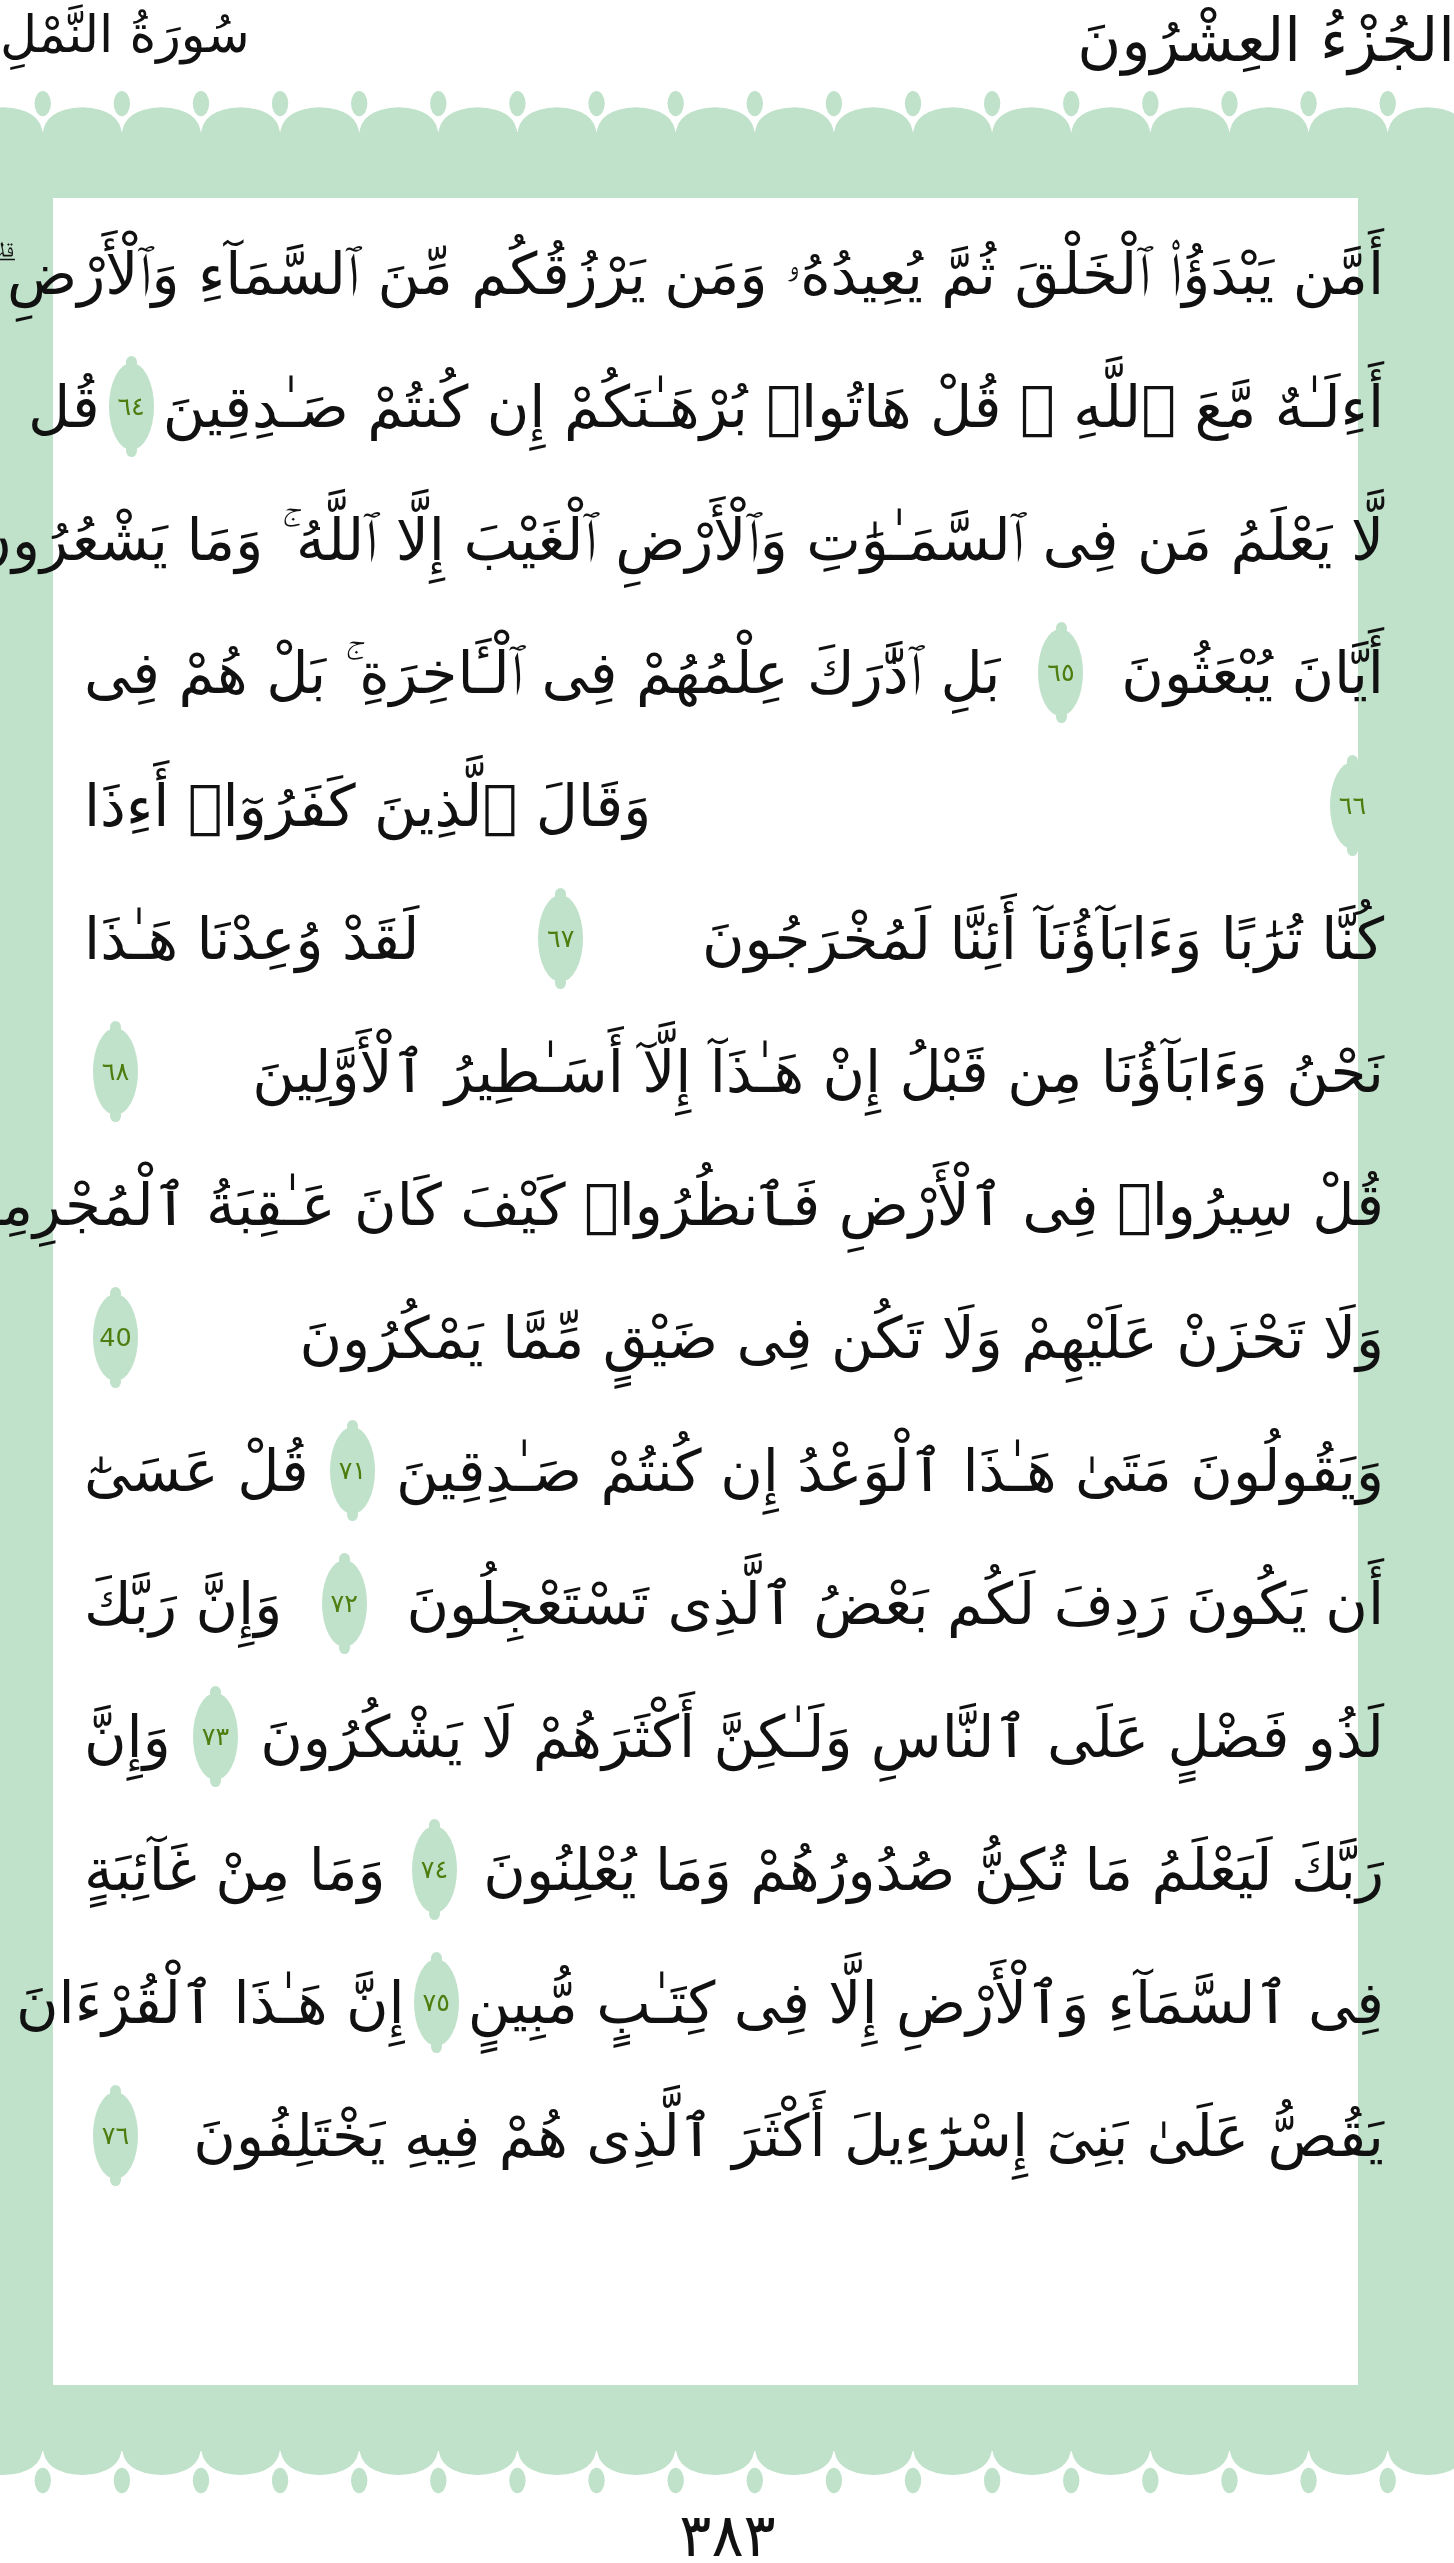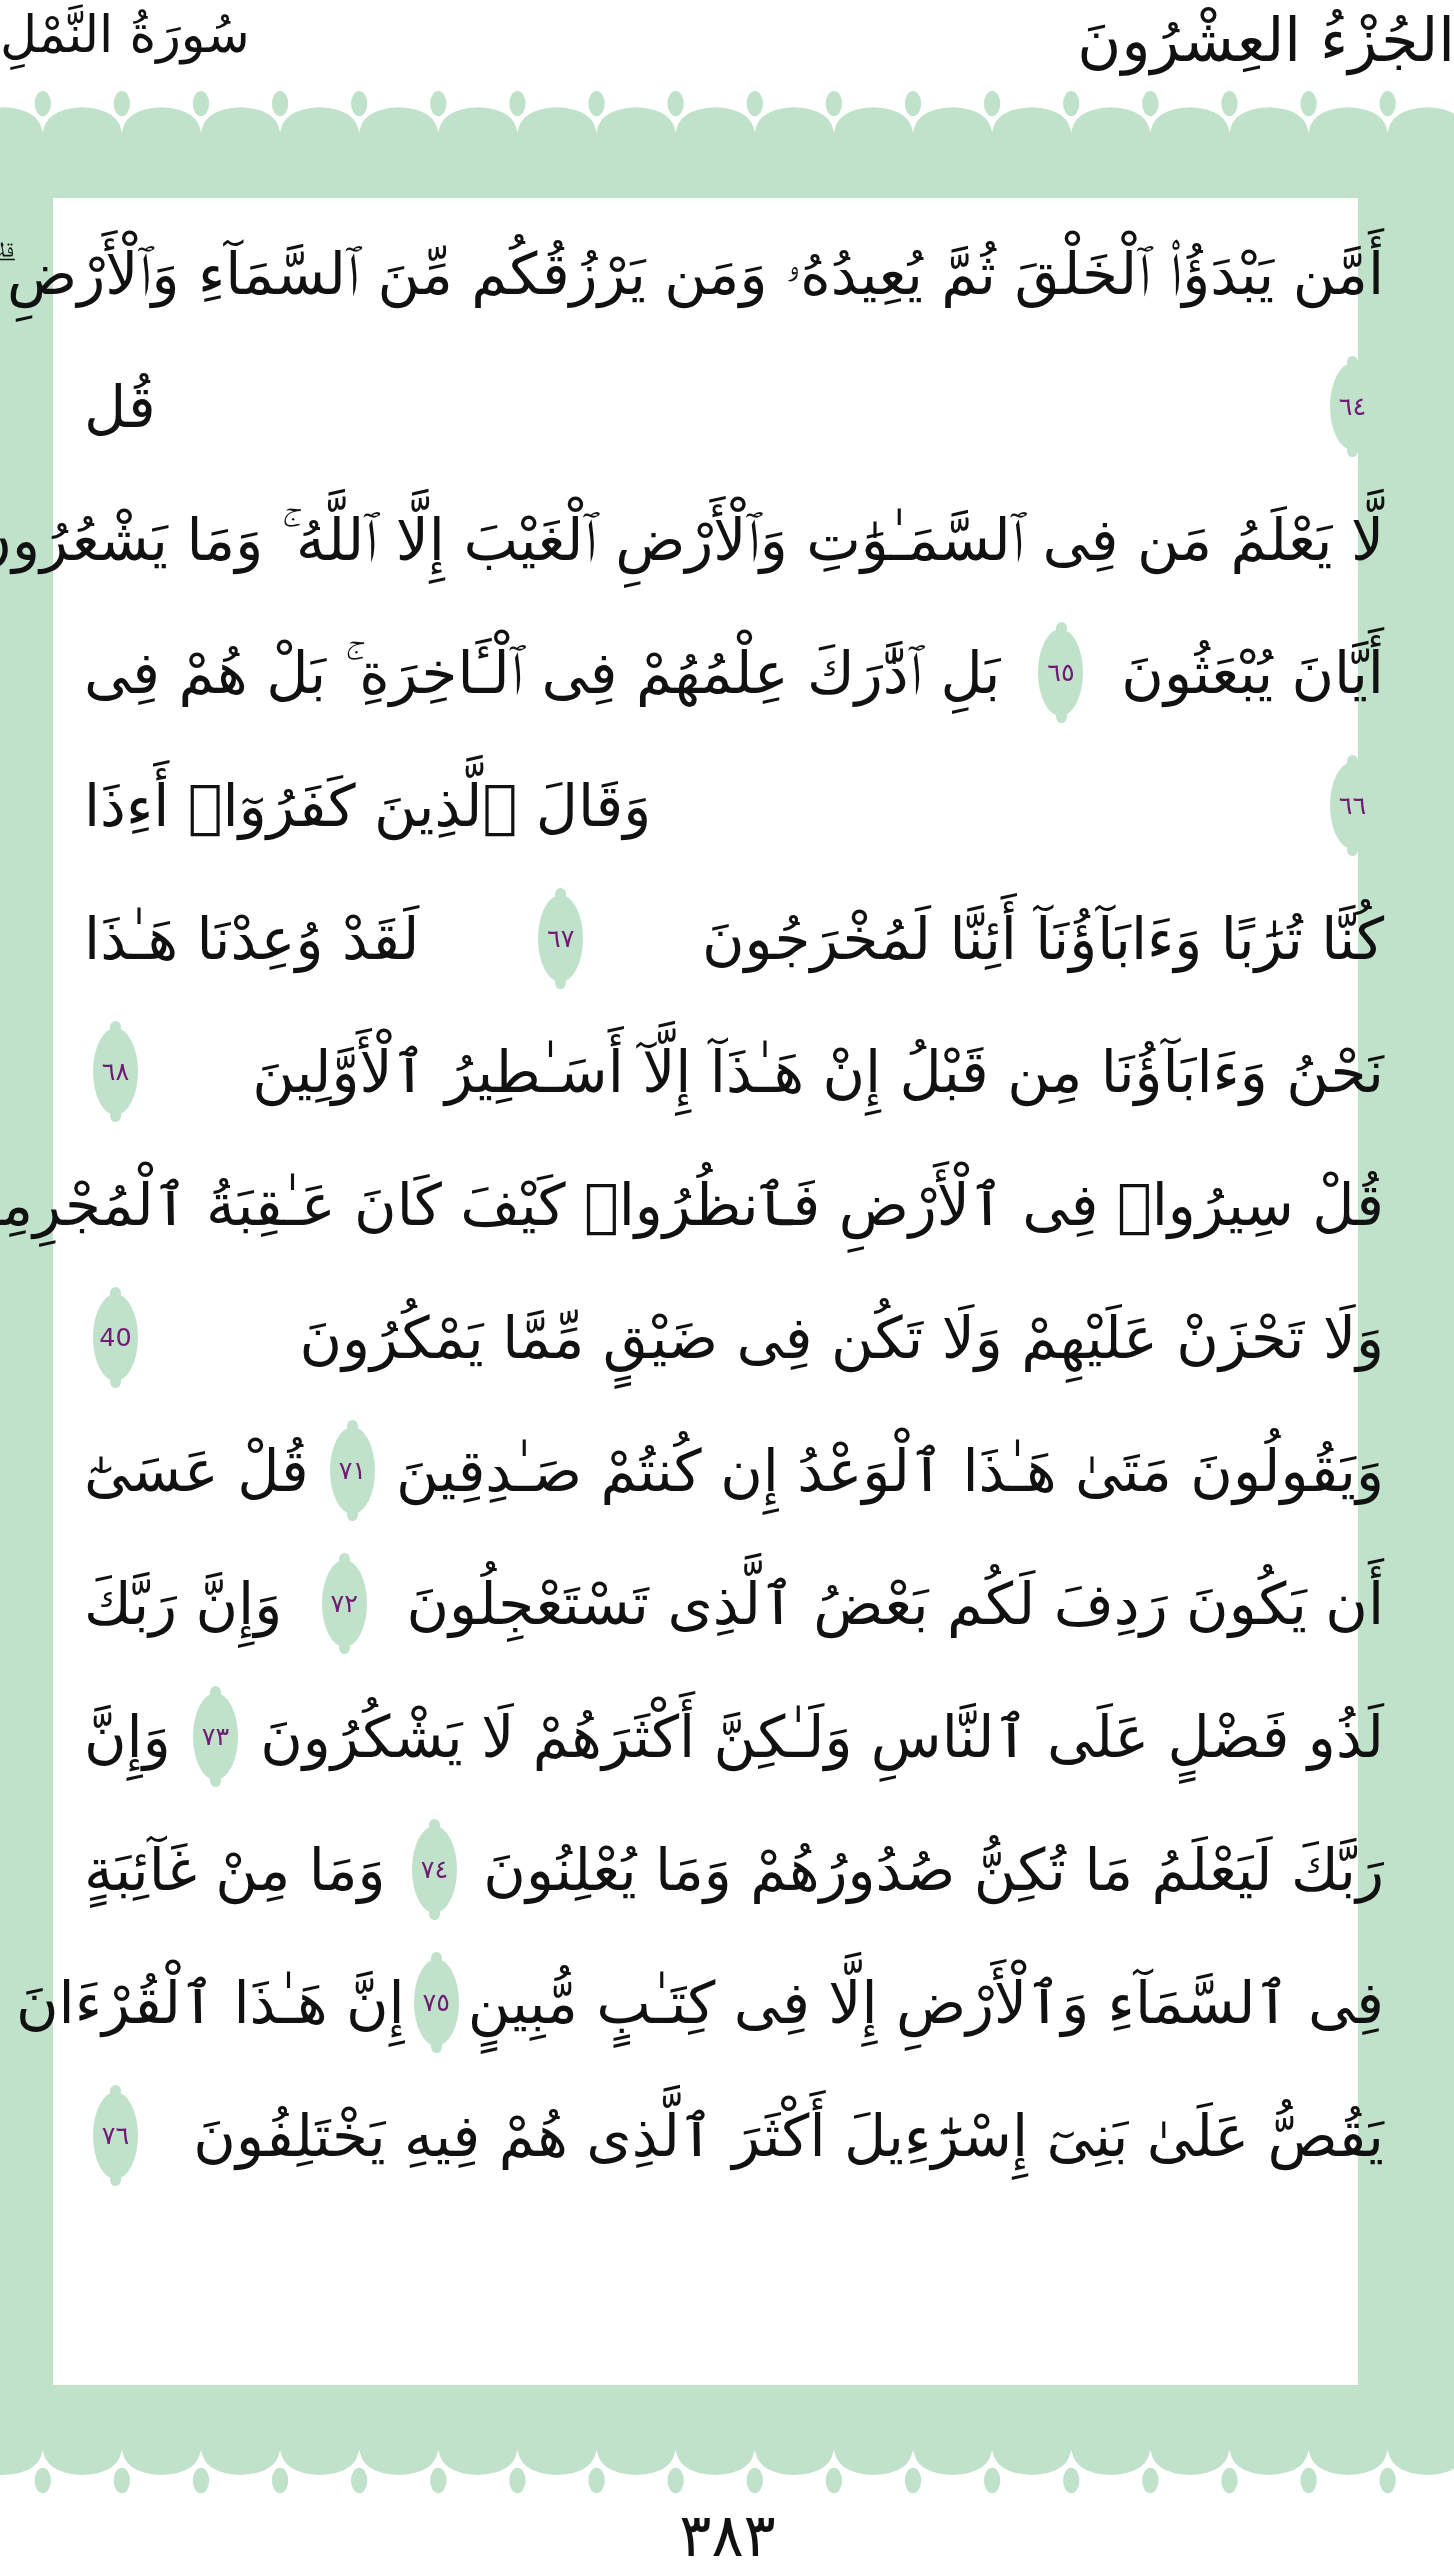--- a/index.html
+++ b/index.html
@@ -19,21 +19,21 @@
   .panel { position:absolute; left:53px; top:198px; width:1305px; height:2187px; background:#ffffff; }
 
   .lines { position:absolute; left:84px; top:207px; width:1300px; direction:rtl; }
   .line { height:133px; display:flex; align-items:center; justify-content:space-between;
           direction:rtl; font-family:"DejaVu Sans", sans-serif; font-size:58px; white-space:nowrap;
           line-height:1; }
   .line .seg { display:inline-block; }
 
   .ayah-marker { display:inline-flex; align-items:center; justify-content:center;
                  width:45px; height:87px; margin:0 9px; background:var(--frame);
-                 border-radius:50% / 50%; font-size:25.5px; color:#701a75; position:relative;
+                 border-radius:50% / 50%; font-size:25.5px; color:#4d7c0f; position:relative;
                  flex-shrink:0; }
   .ayah-marker::before { content:""; position:absolute; top:-7.3px; left:17.3px; width:11px; height:12.7px;
                  background:var(--frame); border-radius:50% 50% 40% 40%; }
   .ayah-marker::after { content:""; position:absolute; bottom:-7.3px; left:17.3px; width:11px; height:12.7px;
                  background:var(--frame); border-radius:40% 40% 50% 50%; }
 
   .page-number { position:absolute; left:0; width:1455px; top:2505px; text-align:center;
                  font-size:60px; line-height:1; }
 </style>
 </head>
@@ -96,20 +96,21 @@
     </g>
 </svg>
 
 <div class="panel"></div>
 
 <div class="lines" id="lines">
     <div class="line">
       <span class="seg">أَمَّن يَبْدَؤُا۟ ٱلْخَلْقَ ثُمَّ يُعِيدُهُۥ وَمَن يَرْزُقُكُم مِّنَ ٱلسَّمَآءِ وَٱلْأَرْضِ ۗ</span>
     </div>
     <div class="line">
+      <span class="seg">أَءِلَـٰهٌ مَّعَ ٱللَّهِ ۚ قُلْ هَاتُوا۟ بُرْهَـٰنَكُمْ إِن كُنتُمْ صَـٰدِقِينَ</span>
       <span class="ayah-marker">٦٤</span>
       <span class="seg">قُل</span>
     </div>
     <div class="line">
       <span class="seg">لَّا يَعْلَمُ مَن فِى ٱلسَّمَـٰوَٰتِ وَٱلْأَرْضِ ٱلْغَيْبَ إِلَّا ٱللَّهُ ۚ وَمَا يَشْعُرُونَ</span>
     </div>
     <div class="line">
       <span class="seg">أَيَّانَ يُبْعَثُونَ</span>
       <span class="ayah-marker">٦٥</span>
       <span class="seg">بَلِ ٱدَّٰرَكَ عِلْمُهُمْ فِى ٱلْـَٔاخِرَةِ ۚ بَلْ هُمْ فِى</span>

